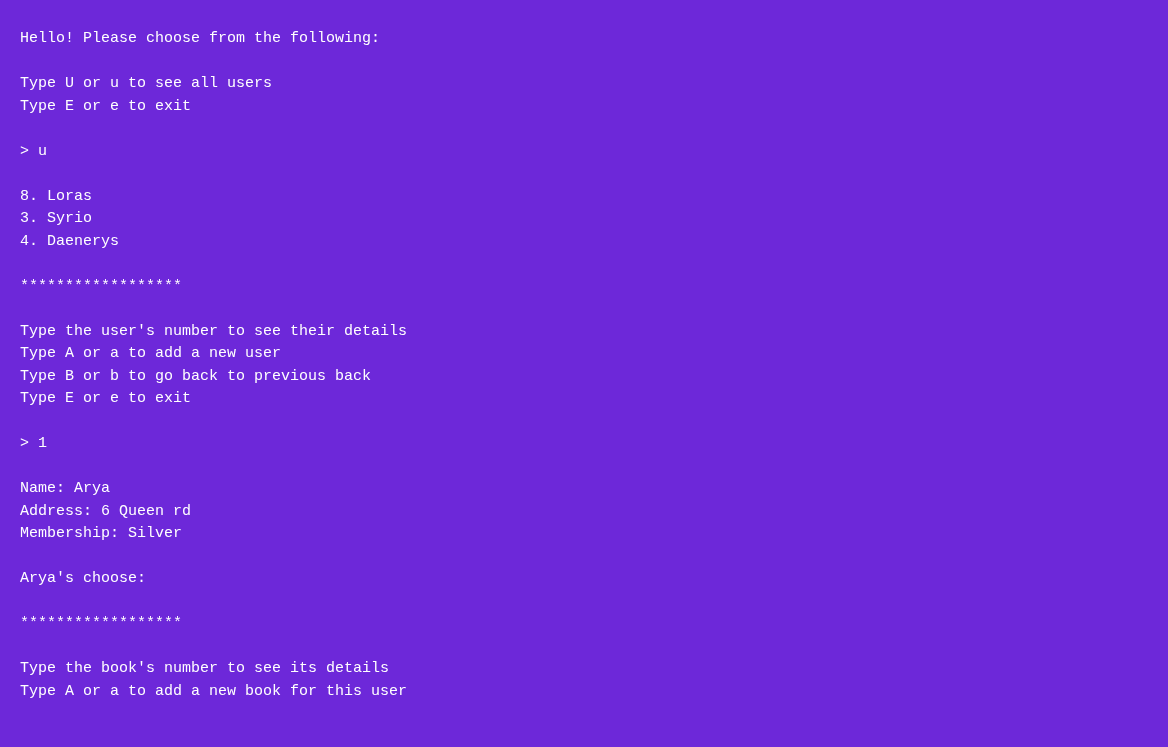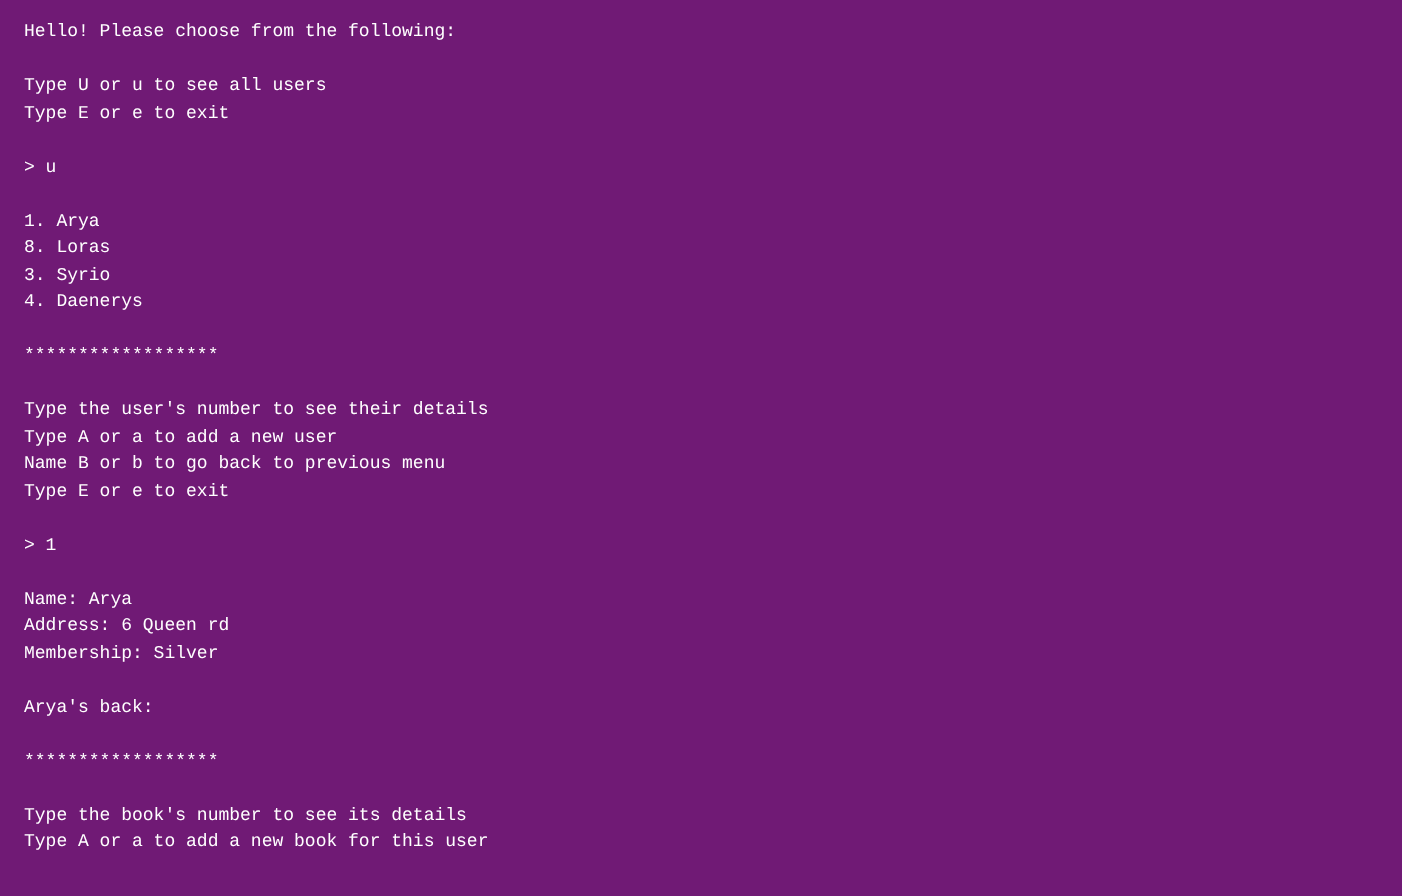--- a/index.html
+++ b/index.html
@@ -13,24 +13,24 @@
       color: #ffffff;
       font-family: 'Courier New', Courier, monospace;
       font-size: 15px;
       line-height: 1.5;
       width: 1168px;
       height: 747px;
       overflow: hidden;
     }
 
     .terminal {
-      background-color: #701a75;
+      background-color: #6d28d9;
       width: 100%;
       height: 100%;
-      padding: 16px 20px;
+      padding: 28px 20px;
       overflow: hidden;
     }
 
     .terminal-line {
       white-space: pre;
       display: block;
     }
 
     .empty-line {
       display: block;
@@ -42,38 +42,37 @@
 
 <div class="terminal">
   <div id="terminal-output">
       <span class="terminal-line">Hello! Please choose from the following:</span>
       <span class="empty-line"></span>
       <span class="terminal-line">Type U or u to see all users</span>
       <span class="terminal-line">Type E or e to exit</span>
       <span class="empty-line"></span>
       <span class="terminal-line">&gt; u</span>
       <span class="empty-line"></span>
-      <span class="terminal-line">1. Arya</span>
       <span class="terminal-line">8. Loras</span>
       <span class="terminal-line">3. Syrio</span>
       <span class="terminal-line">4. Daenerys</span>
       <span class="empty-line"></span>
       <span class="terminal-line">******************</span>
       <span class="empty-line"></span>
       <span class="terminal-line">Type the user's number to see their details</span>
       <span class="terminal-line">Type A or a to add a new user</span>
-      <span class="terminal-line">Name B or b to go back to previous menu</span>
+      <span class="terminal-line">Type B or b to go back to previous back</span>
       <span class="terminal-line">Type E or e to exit</span>
       <span class="empty-line"></span>
       <span class="terminal-line">&gt; 1</span>
       <span class="empty-line"></span>
       <span class="terminal-line">Name: Arya</span>
       <span class="terminal-line">Address: 6 Queen rd</span>
       <span class="terminal-line">Membership: Silver</span>
       <span class="empty-line"></span>
-      <span class="terminal-line">Arya's back:</span>
+      <span class="terminal-line">Arya's choose:</span>
       <span class="empty-line"></span>
       <span class="terminal-line">******************</span>
       <span class="empty-line"></span>
       <span class="terminal-line">Type the book's number to see its details</span>
       <span class="terminal-line">Type A or a to add a new book for this user</span>
     </div>
 </div>
 
 </body></html>

